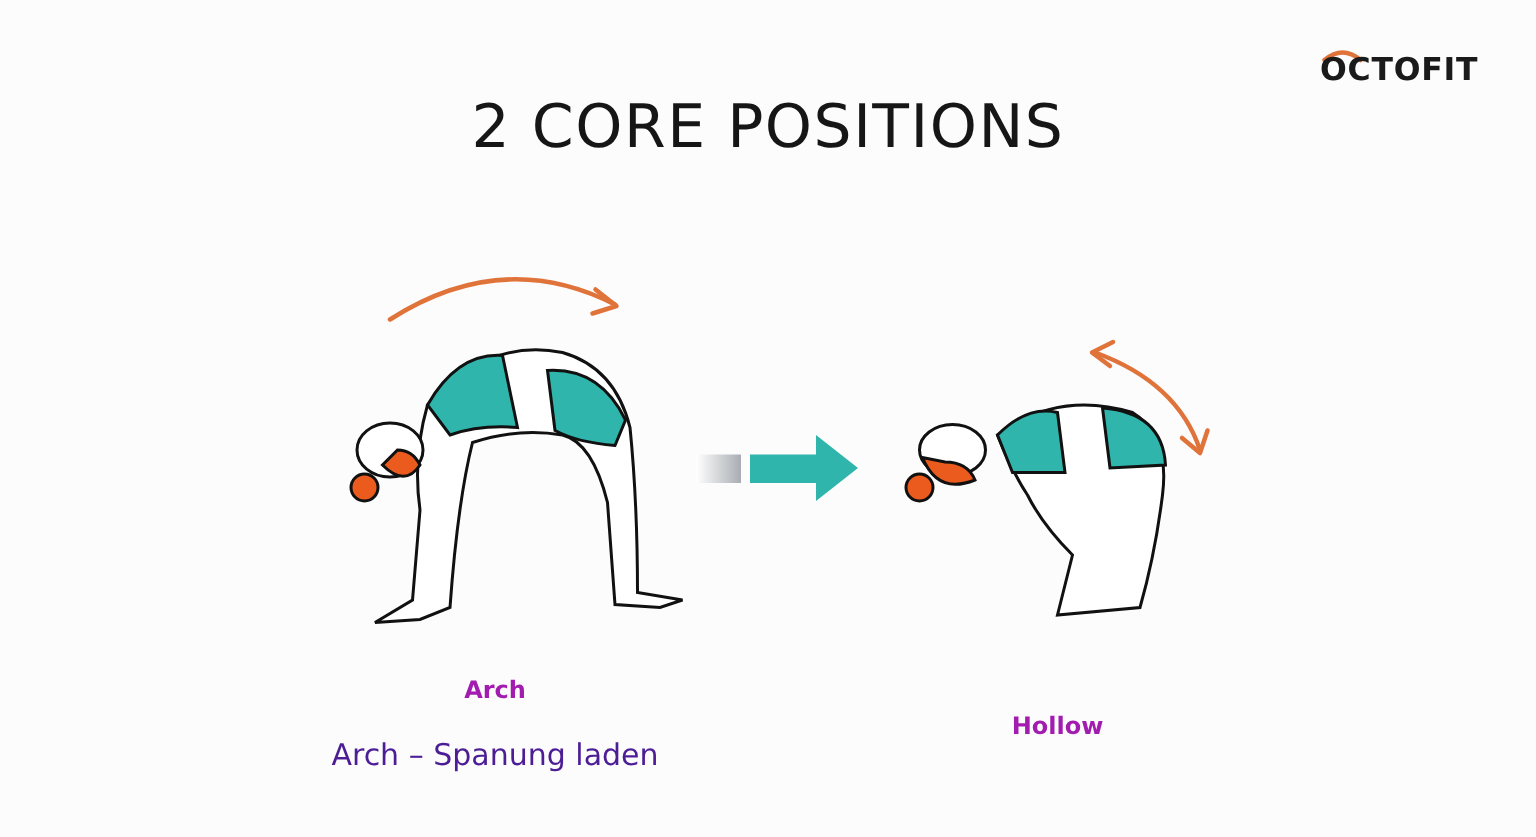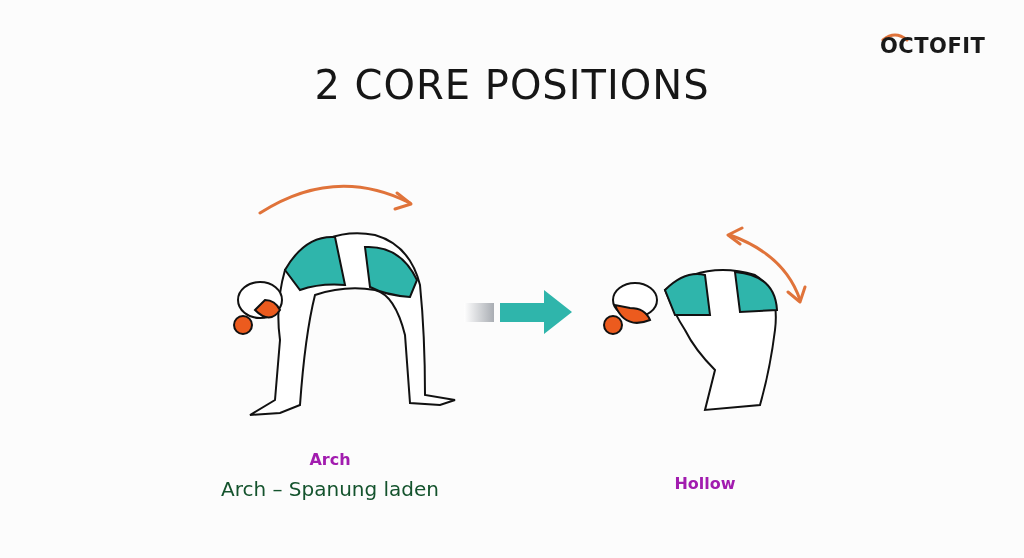--- a/index.html
+++ b/index.html
@@ -6,21 +6,21 @@
   body { width:1024px; height:558px; background:#fcfcfc; position:relative; overflow:hidden;
          font-family:"DejaVu Sans", sans-serif; color:#151515; }
   .logo { position:absolute; left:880px; top:30px; width:120px; height:36px; }
   .logo-text { position:absolute; left:0; top:4px; font-weight:bold; font-size:21px; letter-spacing:0.5px; color:#1a1a1a;text-align:center; }
   .logo-arc { position:absolute; left:0; top:0; }
   .title { position:absolute; left:0; width:1024px; top:62px; text-align:center;
            font-weight:normal; font-size:40px; letter-spacing:1px; color:#161616; }
   .figure { position:absolute; }
   .label { position:absolute; text-align:center; }
   .label .name { font-weight:bold; font-size:16px; color:#a21caf; }
-  .label .desc { font-size:20px; color:#14532d; margin-top:8px; }
+  .label .desc { font-size:20px; color:#4c1d95; margin-top:22px; }
 </style>
 </head>
 <body>
 
 <div class="logo">
   <svg class="logo-arc" width="30" height="12">
     <path d="M3 10 Q15 0 27 10" stroke="#e0733a" stroke-width="3" fill="none" stroke-linecap="round"></path>
   </svg>
   <span class="logo-text">OCTOFIT</span>
 </div>

